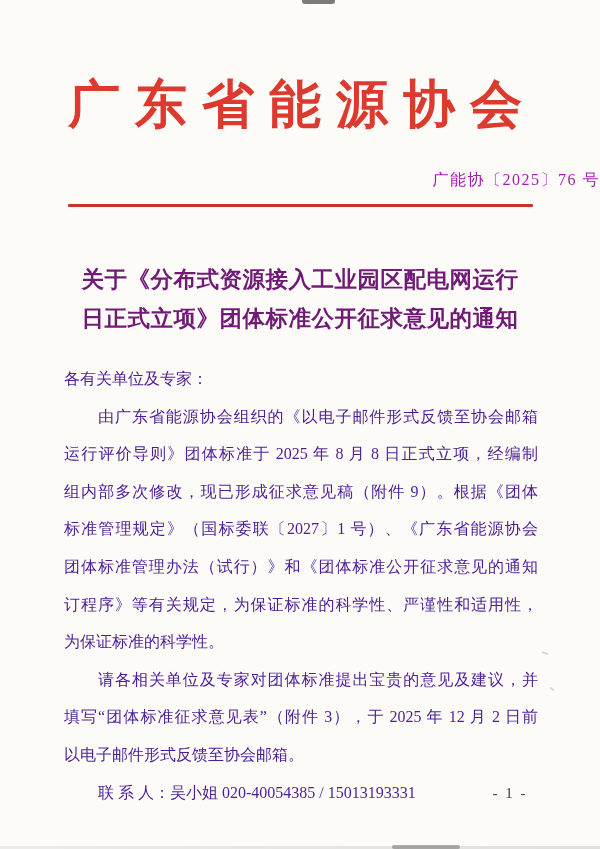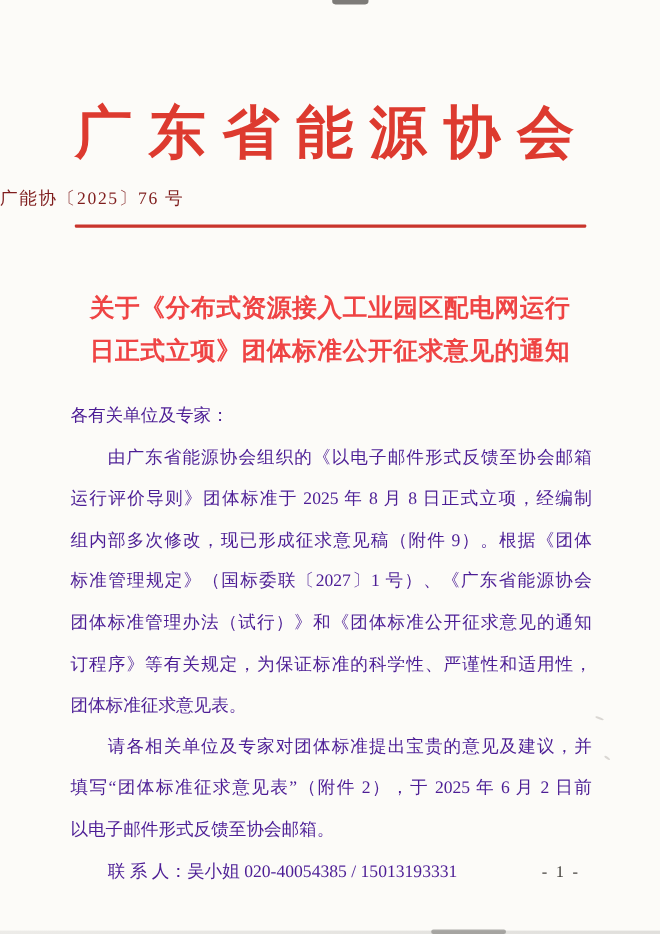--- a/index.html
+++ b/index.html
@@ -9,61 +9,61 @@
     width: 600px;
     height: 849px;
     margin: 0 auto;
     background: #fcfbf8;
     overflow: hidden;
     font-family: "Liberation Serif", "DejaVu Serif", serif;
     color: #33302c;
   }
   .org-name {
     position: absolute;
-    top: 86px;
+    top: 70px;
     left: 0;
     width: 100%;
     text-align: center;
     font-size: 52px;
     font-weight: bold;
     color: #dd3a2f;
     letter-spacing: 15px;
     padding-left: 5px;
     white-space: nowrap;
   }
   .doc-number {
     position: absolute;
     top: 170px;
     left: 0;
     width: 100%;
-    text-align: left;
+    text-align: right;
     font-size: 16px;
     letter-spacing: 1.5px;
-    color: #7f1d1d;
+    color: #a21caf;
   }
   .red-rule {
     position: absolute;
     top: 204px;
     left: 68px;
     width: 465px;
     height: 3px;
     background: #c9352c;
     border-radius: 1px;
   }
   .doc-title {
     position: absolute;
     top: 260px;
     left: 40px;
     width: 520px;
     text-align: center;
     font-size: 22.5px;
     font-weight: bold;
     line-height: 39px;
     letter-spacing: 0.5px;
-    color: #ef4444;
+    color: #701a75;
   }
   .body-text {
     position: absolute;
     top: 360px;
     left: 64px;
     width: 474px;
     font-size: 16px;
     line-height: 37.6px;
     color: #4c1d95;
   }
@@ -132,24 +132,24 @@
 
   <div class="body-text">
     <div class="line">各有关单位及专家：</div>
 
     <div class="line fill indent">由广东省能源协会组织的《以电子邮件形式反馈至协会邮箱</div>
     <div class="line fill">运行评价导则》团体标准于 2025 年 8 月 8 日正式立项，经编制</div>
     <div class="line fill">组内部多次修改，现已形成征求意见稿（附件 9）。根据《团体</div>
     <div class="line fill">标准管理规定》（国标委联〔2027〕1 号）、《广东省能源协会</div>
     <div class="line fill">团体标准管理办法（试行）》和《团体标准公开征求意见的通知</div>
     <div class="line fill">订程序》等有关规定，为保证标准的科学性、严谨性和适用性，</div>
-    <div class="line">团体标准征求意见表。</div>
+    <div class="line">为保证标准的科学性。</div>
 
     <div class="line fill indent">请各相关单位及专家对团体标准提出宝贵的意见及建议，并</div>
-    <div class="line fill">填写“团体标准征求意见表”（附件 2），于 2025 年 6 月 2 日前</div>
+    <div class="line fill">填写“团体标准征求意见表”（附件 3），于 2025 年 12 月 2 日前</div>
     <div class="line">以电子邮件形式反馈至协会邮箱。</div>
 
     <div class="line indent">联 系 人：吴小姐 020-40054385 / 15013193331</div>
   </div>
 
   <div class="page-number">- 1 -</div>
 
   <div class="speck speck-1"></div>
   <div class="speck speck-2"></div>
   <div class="bottom-streak"></div>

